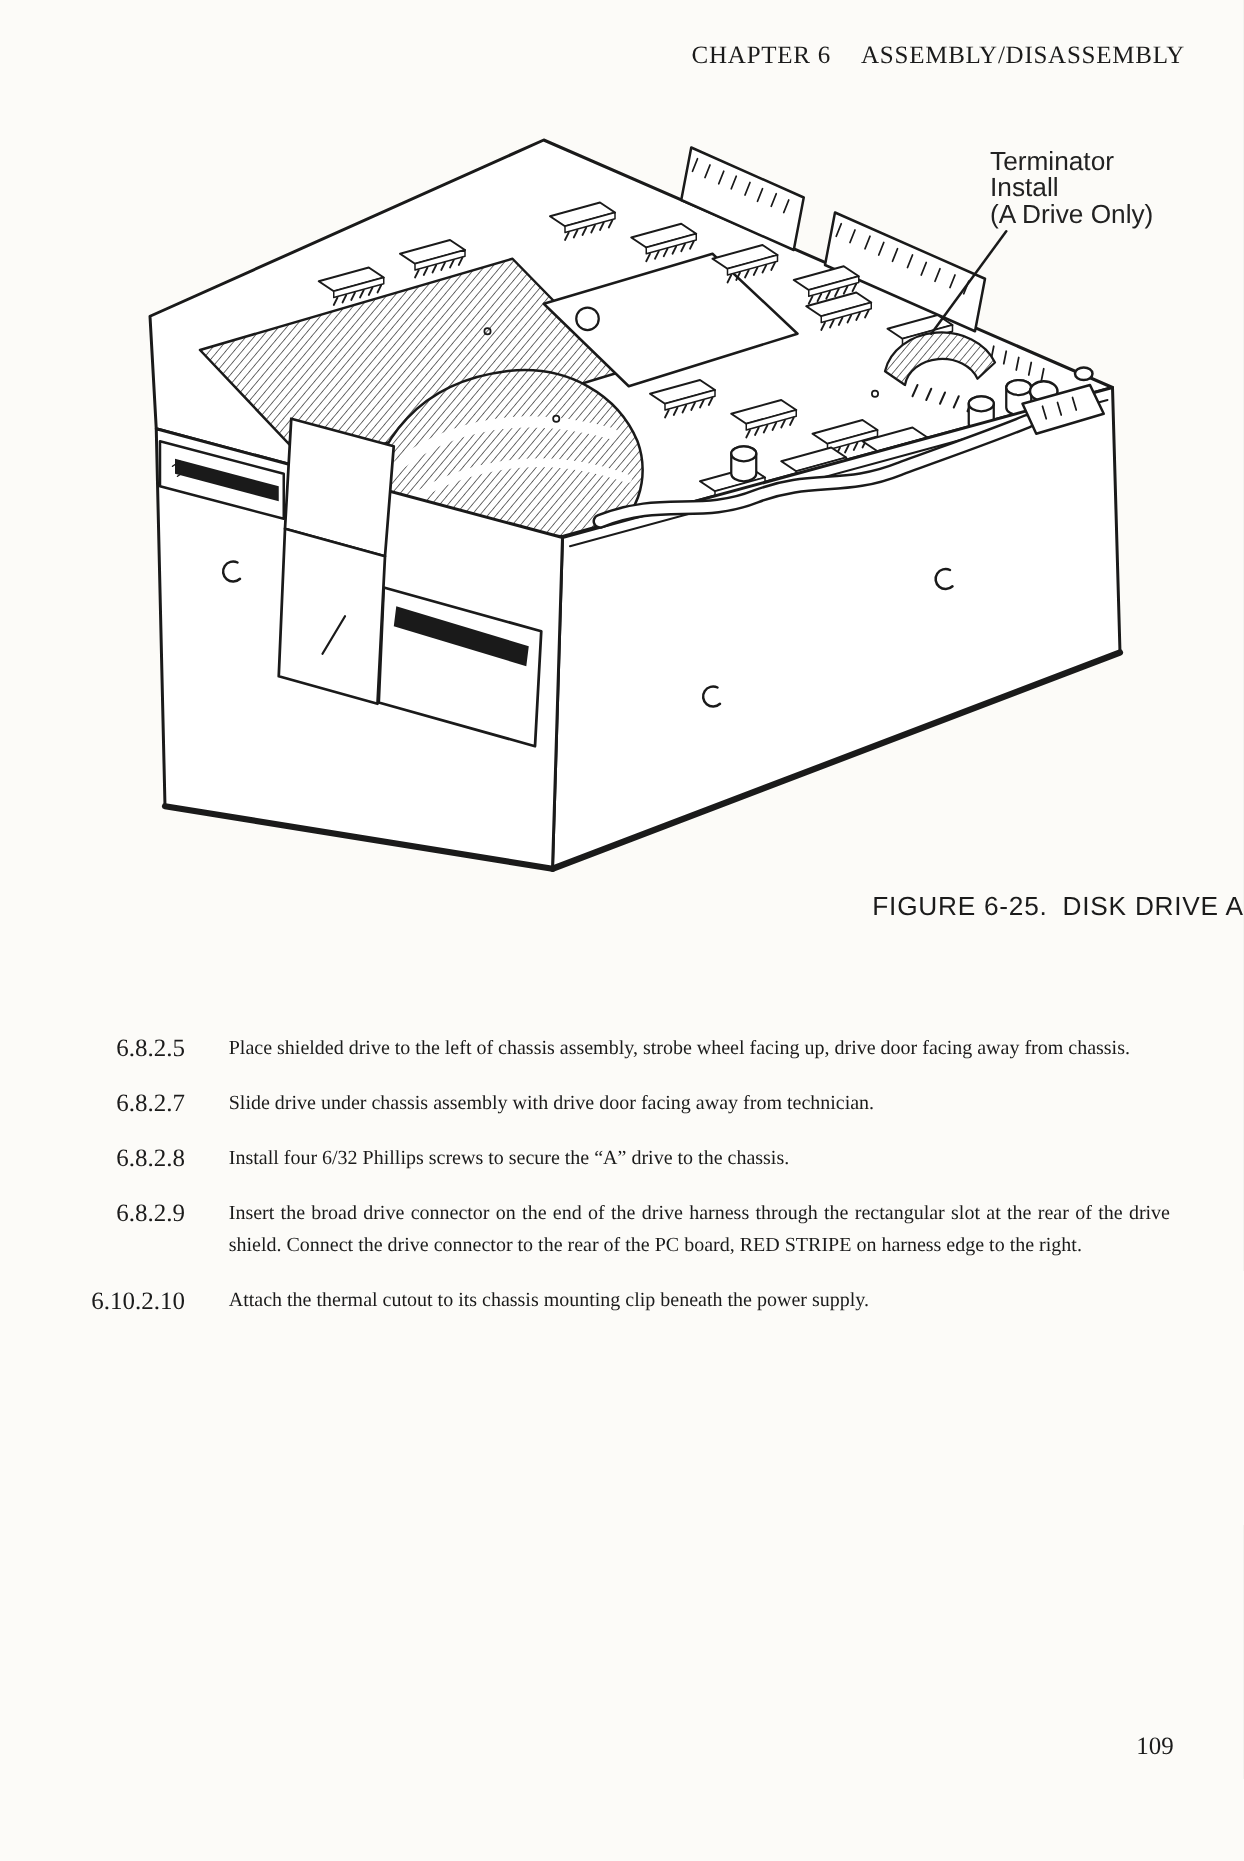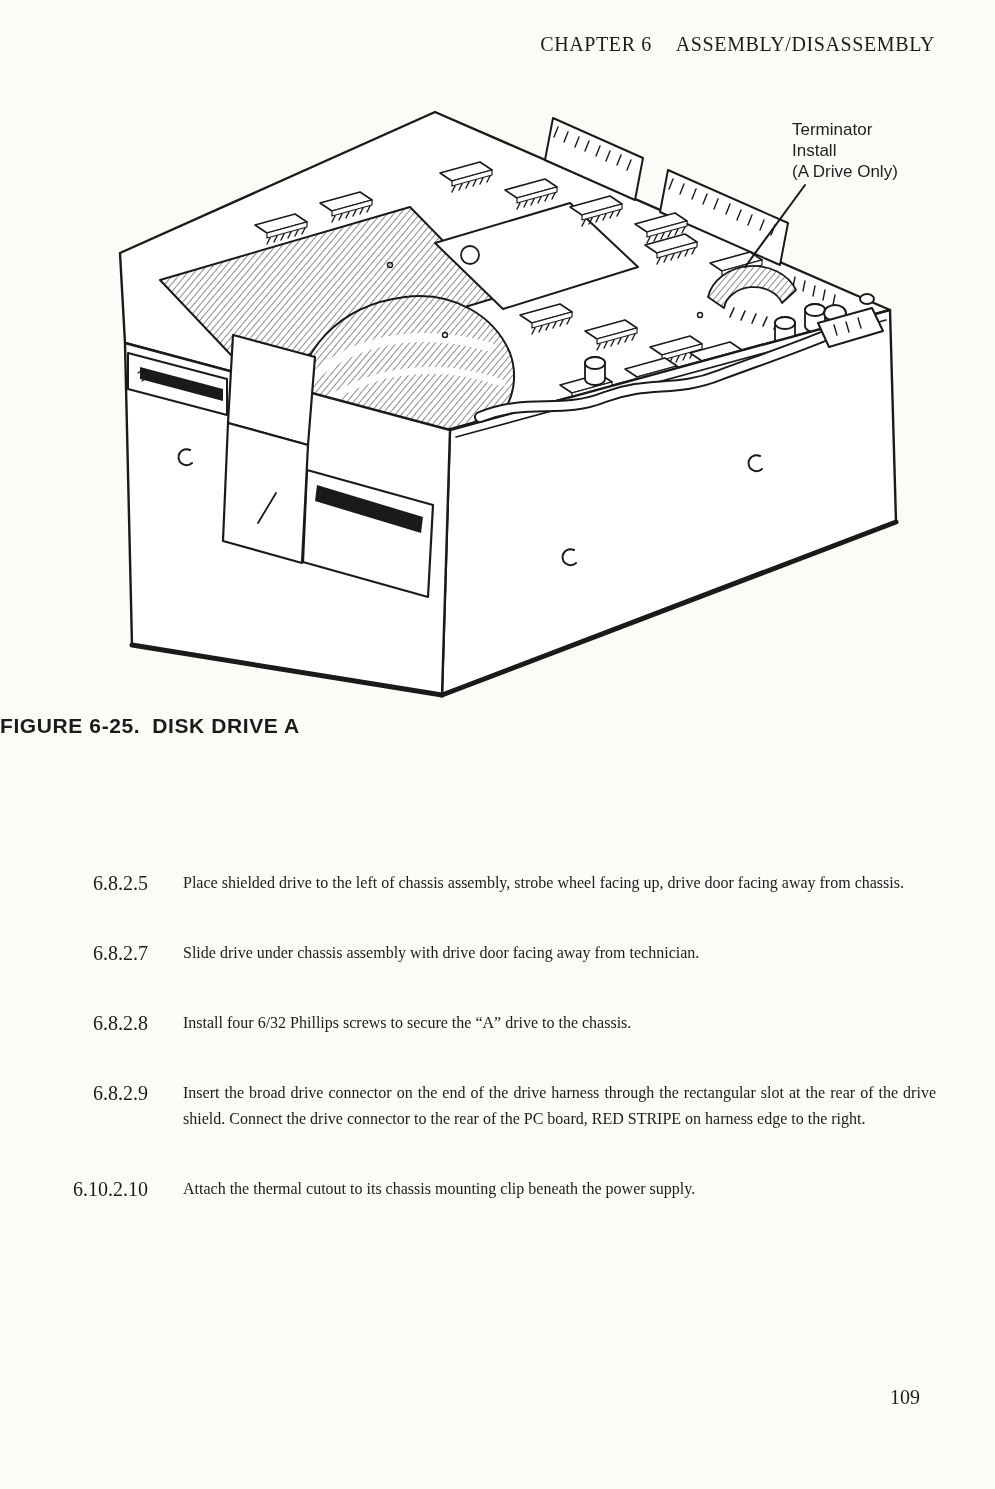--- a/index.html
+++ b/index.html
@@ -6,49 +6,49 @@
   .page{
     position:relative;
     width:995px;height:1489px;
     margin:0 auto;
     background:#fcfbf8;
     font-family:"Liberation Serif", serif;
     color:#1b1b1b;
     overflow:hidden;
   }
   .header{
-    position:absolute;top:33px;right:60px;
+    position:absolute;top:33px;right:47px;
     font-size:20px;letter-spacing:.6px;white-space:nowrap;
   }
   .hdr-gap{display:inline-block;width:24px;}
   .figure-svg{position:absolute;left:90px;top:85px;}
   .callout{
     position:absolute;left:792px;top:119px;
     font-family:"Liberation Sans", sans-serif;
-    font-size:17px;line-height:21px;color:#222;
+    font-size:21px;line-height:21px;color:#222;
   }
   .caption{
     position:absolute;top:714px;left:0;width:100%;
-    text-align:left;
+    text-align:right;
     font-family:"Liberation Sans", sans-serif;
-    font-weight:bold;font-size:21px;letter-spacing:.6px;
+    font-weight:normal;font-size:21px;letter-spacing:.6px;
   }
   .caption .gap{display:inline-block;width:12px;}
   .steps{position:absolute;left:64px;top:826px;width:872px;}
-  .step{display:flex;margin-bottom:18px;margin-top:44px;}
+  .step{display:flex;margin-bottom:18px;}
   .step .num{
     flex:none;width:84px;text-align:right;
     font-size:20px;line-height:26px;
   }
   .step .txt{
     margin-left:35px;width:753px;
     font-size:16px;line-height:26px;
     text-align:justify;
   }
-  .pageno{position:absolute;top:1386px;right:75px;font-size:20px;}
+  .pageno{position:absolute;top:1386px;right:56px;font-size:20px;}
   svg *{vector-effect:none;}
 </style>
 </head>
 <body>
 
 <div class="page">
 
   <div class="header">
     <span>CHAPTER 6</span><span class="hdr-gap"></span><span>ASSEMBLY/DISASSEMBLY</span>
   </div>

